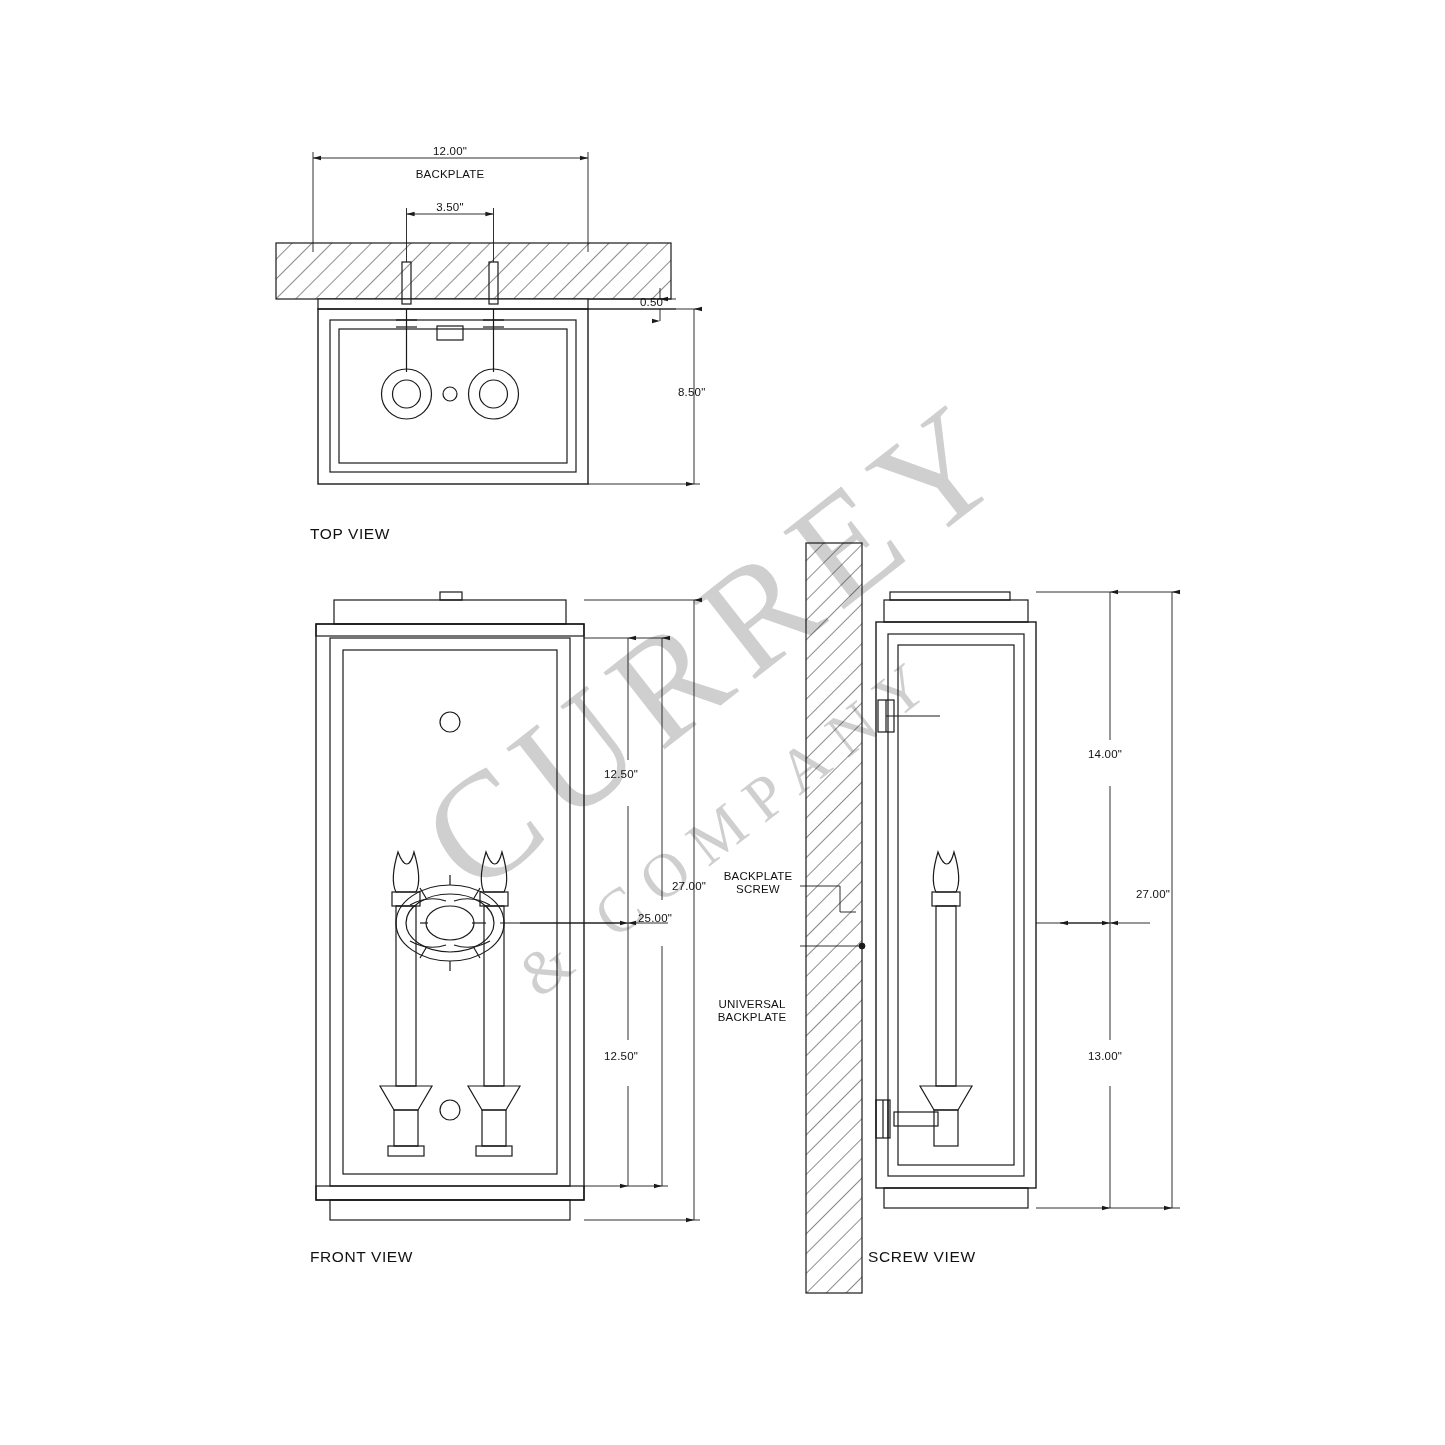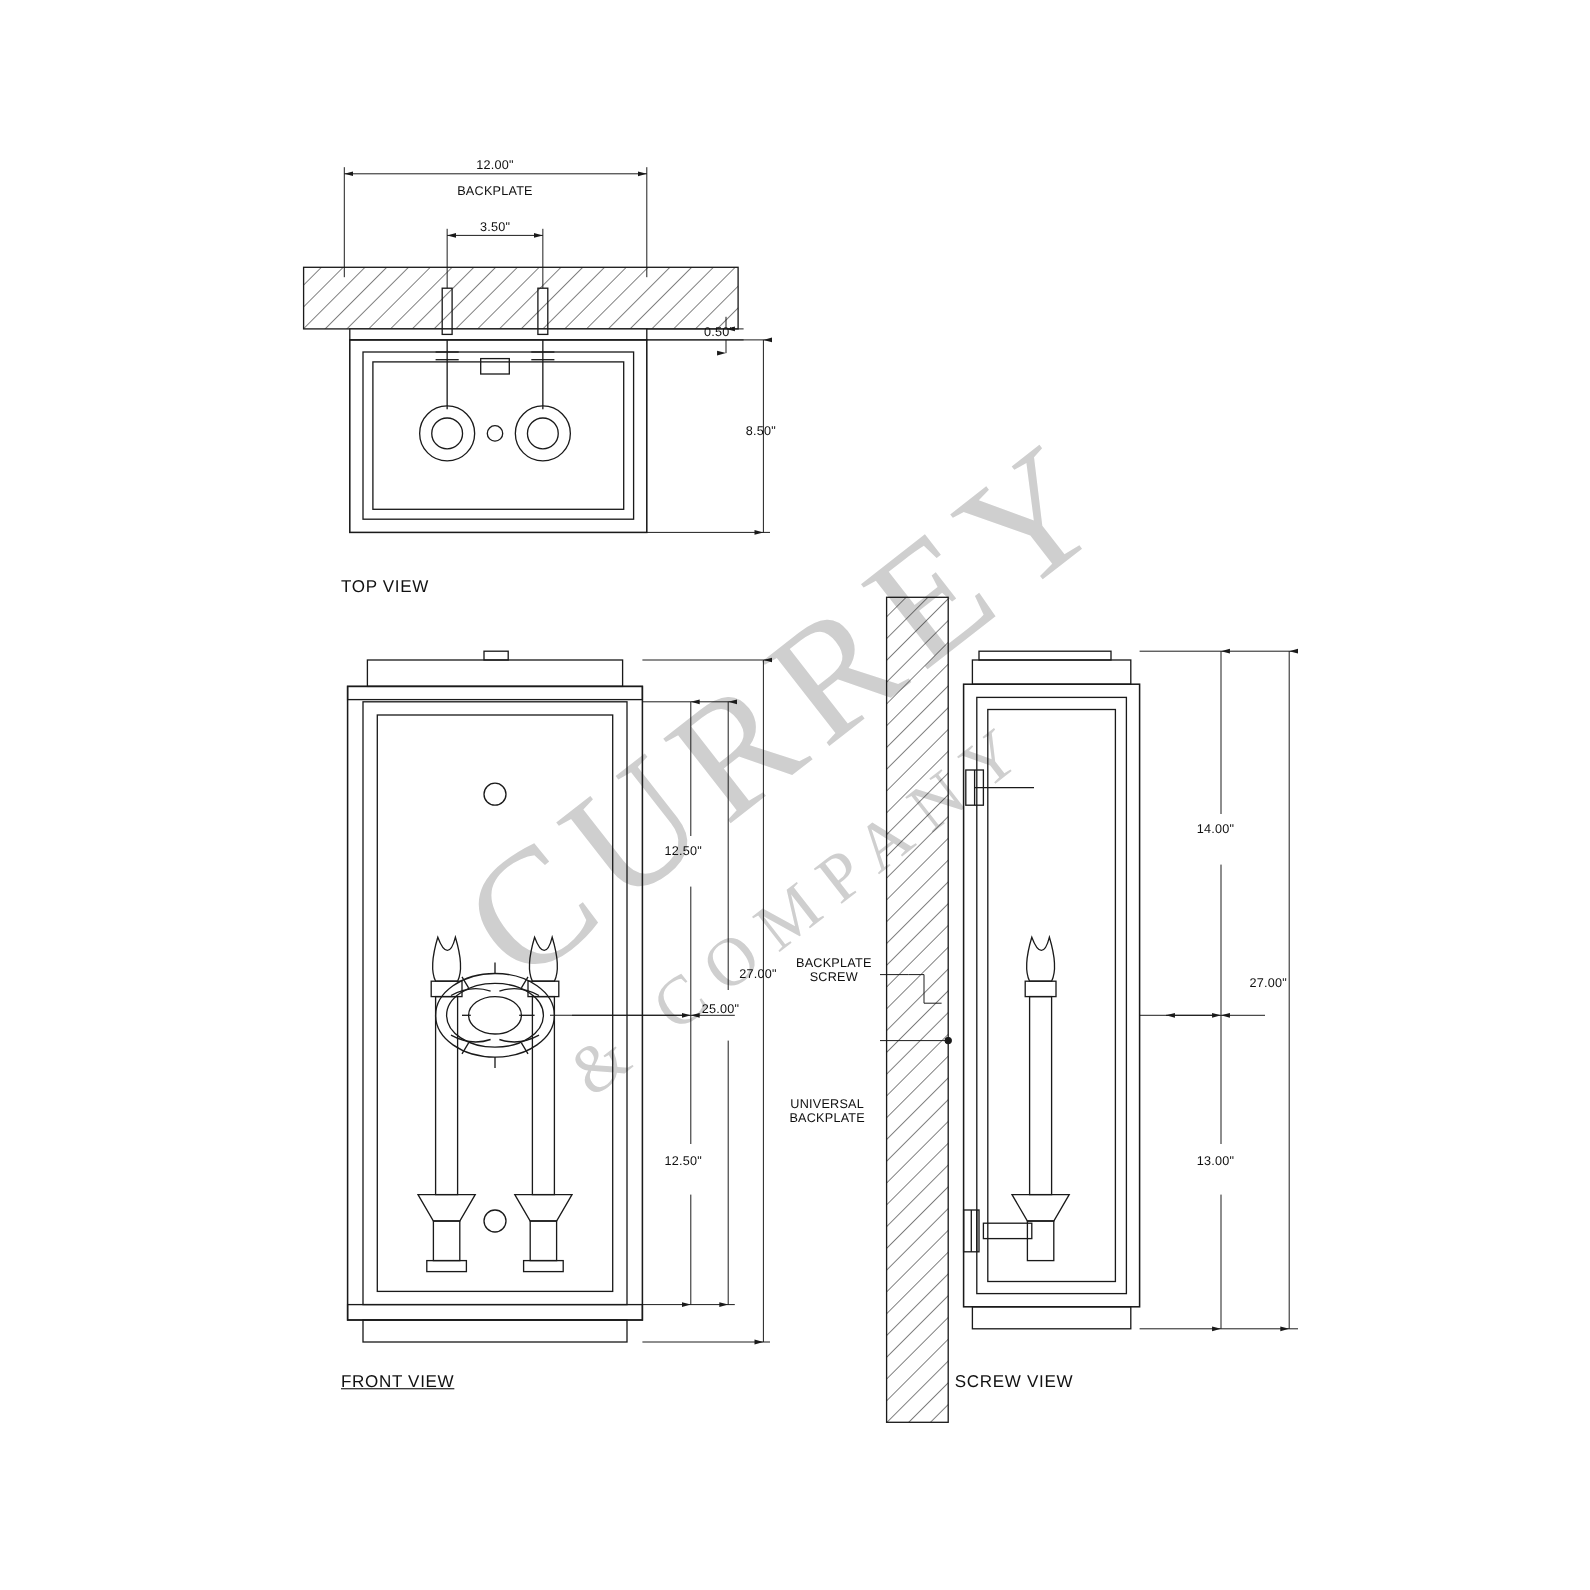--- a/index.html
+++ b/index.html
@@ -214,21 +214,21 @@
   <div class="dim" style="left:400px;top:168px;width:100px;">BACKPLATE</div>
   <div class="dim" style="left:400px;top:201px;width:100px;">3.50"</div>
   <div class="dim" style="left:640px;top:296px;width:56px;text-align:left;">0.50"</div>
   <div class="dim" style="left:678px;top:386px;width:60px;text-align:left;">8.50"</div>
   <div class="viewname" style="left:310px;top:525px;text-align:center;">TOP VIEW</div>
 
   <div class="dim" style="left:604px;top:768px;width:60px;text-align:left;">12.50"</div>
   <div class="dim" style="left:604px;top:1050px;width:60px;text-align:left;">12.50"</div>
   <div class="dim" style="left:638px;top:912px;width:60px;text-align:left;">25.00"</div>
   <div class="dim" style="left:672px;top:880px;width:62px;text-align:left;">27.00"</div>
-  <div class="viewname" style="left:310px;top:1248px;text-decoration:underline;">FRONT VIEW</div>
+  <div class="viewname" style="left:310px;top:1248px;">FRONT VIEW</div>
 
   <div class="dim" style="left:1088px;top:748px;width:60px;text-align:left;">14.00"</div>
   <div class="dim" style="left:1088px;top:1050px;width:60px;text-align:left;">13.00"</div>
   <div class="dim" style="left:1136px;top:888px;width:62px;text-align:left;">27.00"</div>
   <div class="viewname" style="left:868px;top:1248px;">SCREW VIEW</div>
 
   <div class="callout" style="left:712px;top:870px;width:92px;">BACKPLATE
 SCREW</div>
   <div class="callout" style="left:700px;top:970px;width:104px;margin-top:28px;">UNIVERSAL
 BACKPLATE</div>

